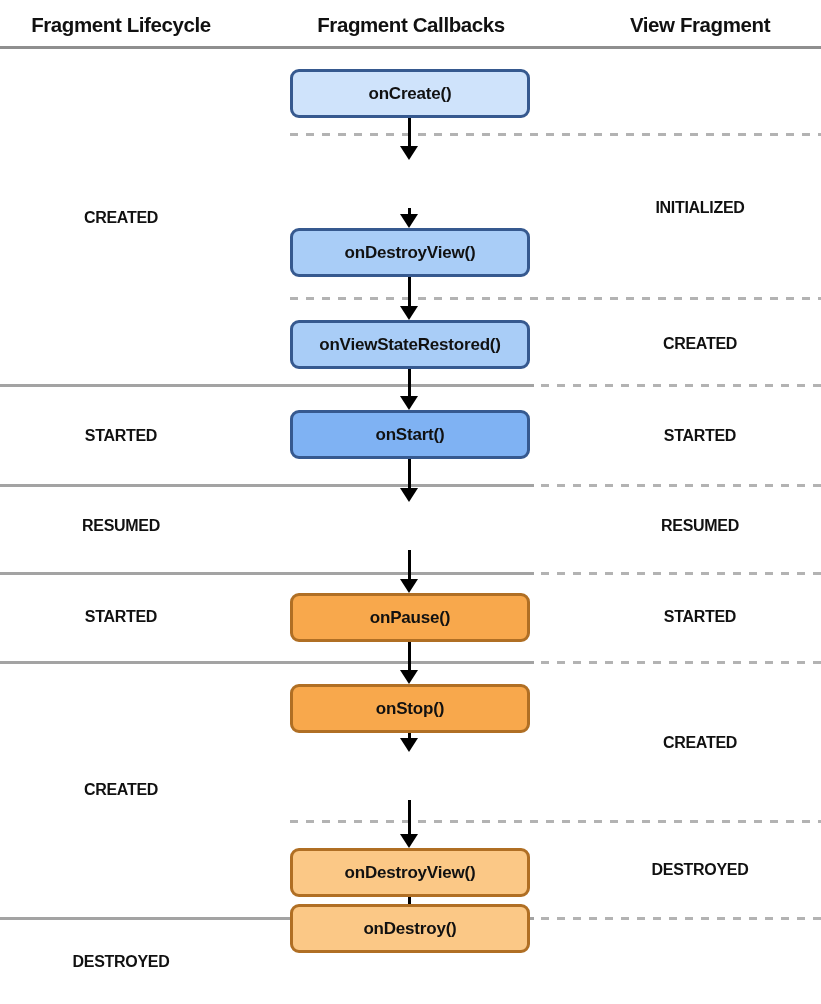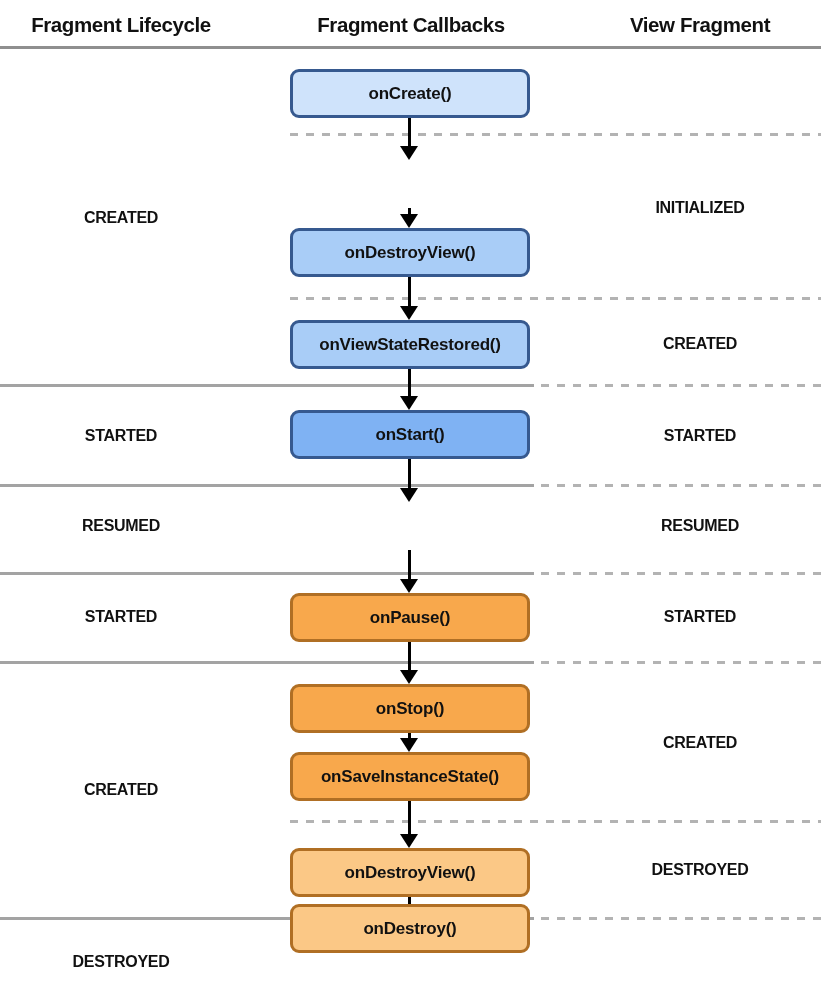--- a/index.html
+++ b/index.html
@@ -115,21 +115,20 @@
       <div class="shaft"></div>
       <div class="head"></div>
     </div>
 
   <div class="box blue-lightest" style="top:69px">onCreate()</div>
   <div class="box blue-light" style="top:228px">onDestroyView()</div>
   <div class="box blue-light" style="top:320px">onViewStateRestored()</div>
   <div class="box blue-medium" style="top:410px">onStart()</div>
   <div class="box orange" style="top:684px">onStop()</div>
   <div class="box orange" style="top:593px">onPause()</div>
-  <div class="box orange" style="top:752px">onSaveInstanceState()</div>
   <div class="box orange-light" style="top:848px">onDestroyView()</div>
   <div class="box orange-light" style="top:904px">onDestroy()</div>
 
   <div class="state" style="left:121px;top:218px">CREATED</div>
   <div class="state" style="left:121px;top:436px">STARTED</div>
   <div class="state" style="left:121px;top:526px">RESUMED</div>
   <div class="state" style="left:121px;top:617px">STARTED</div>
   <div class="state" style="left:121px;top:790px">CREATED</div>
   <div class="state" style="left:121px;top:962px">DESTROYED</div>
 

